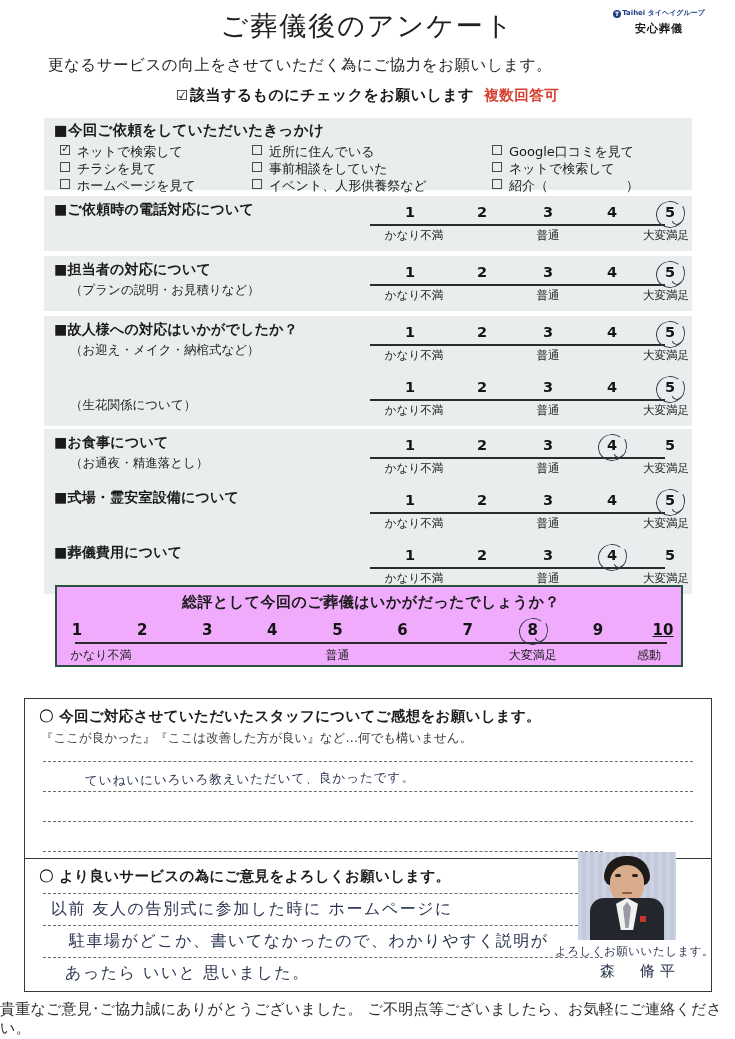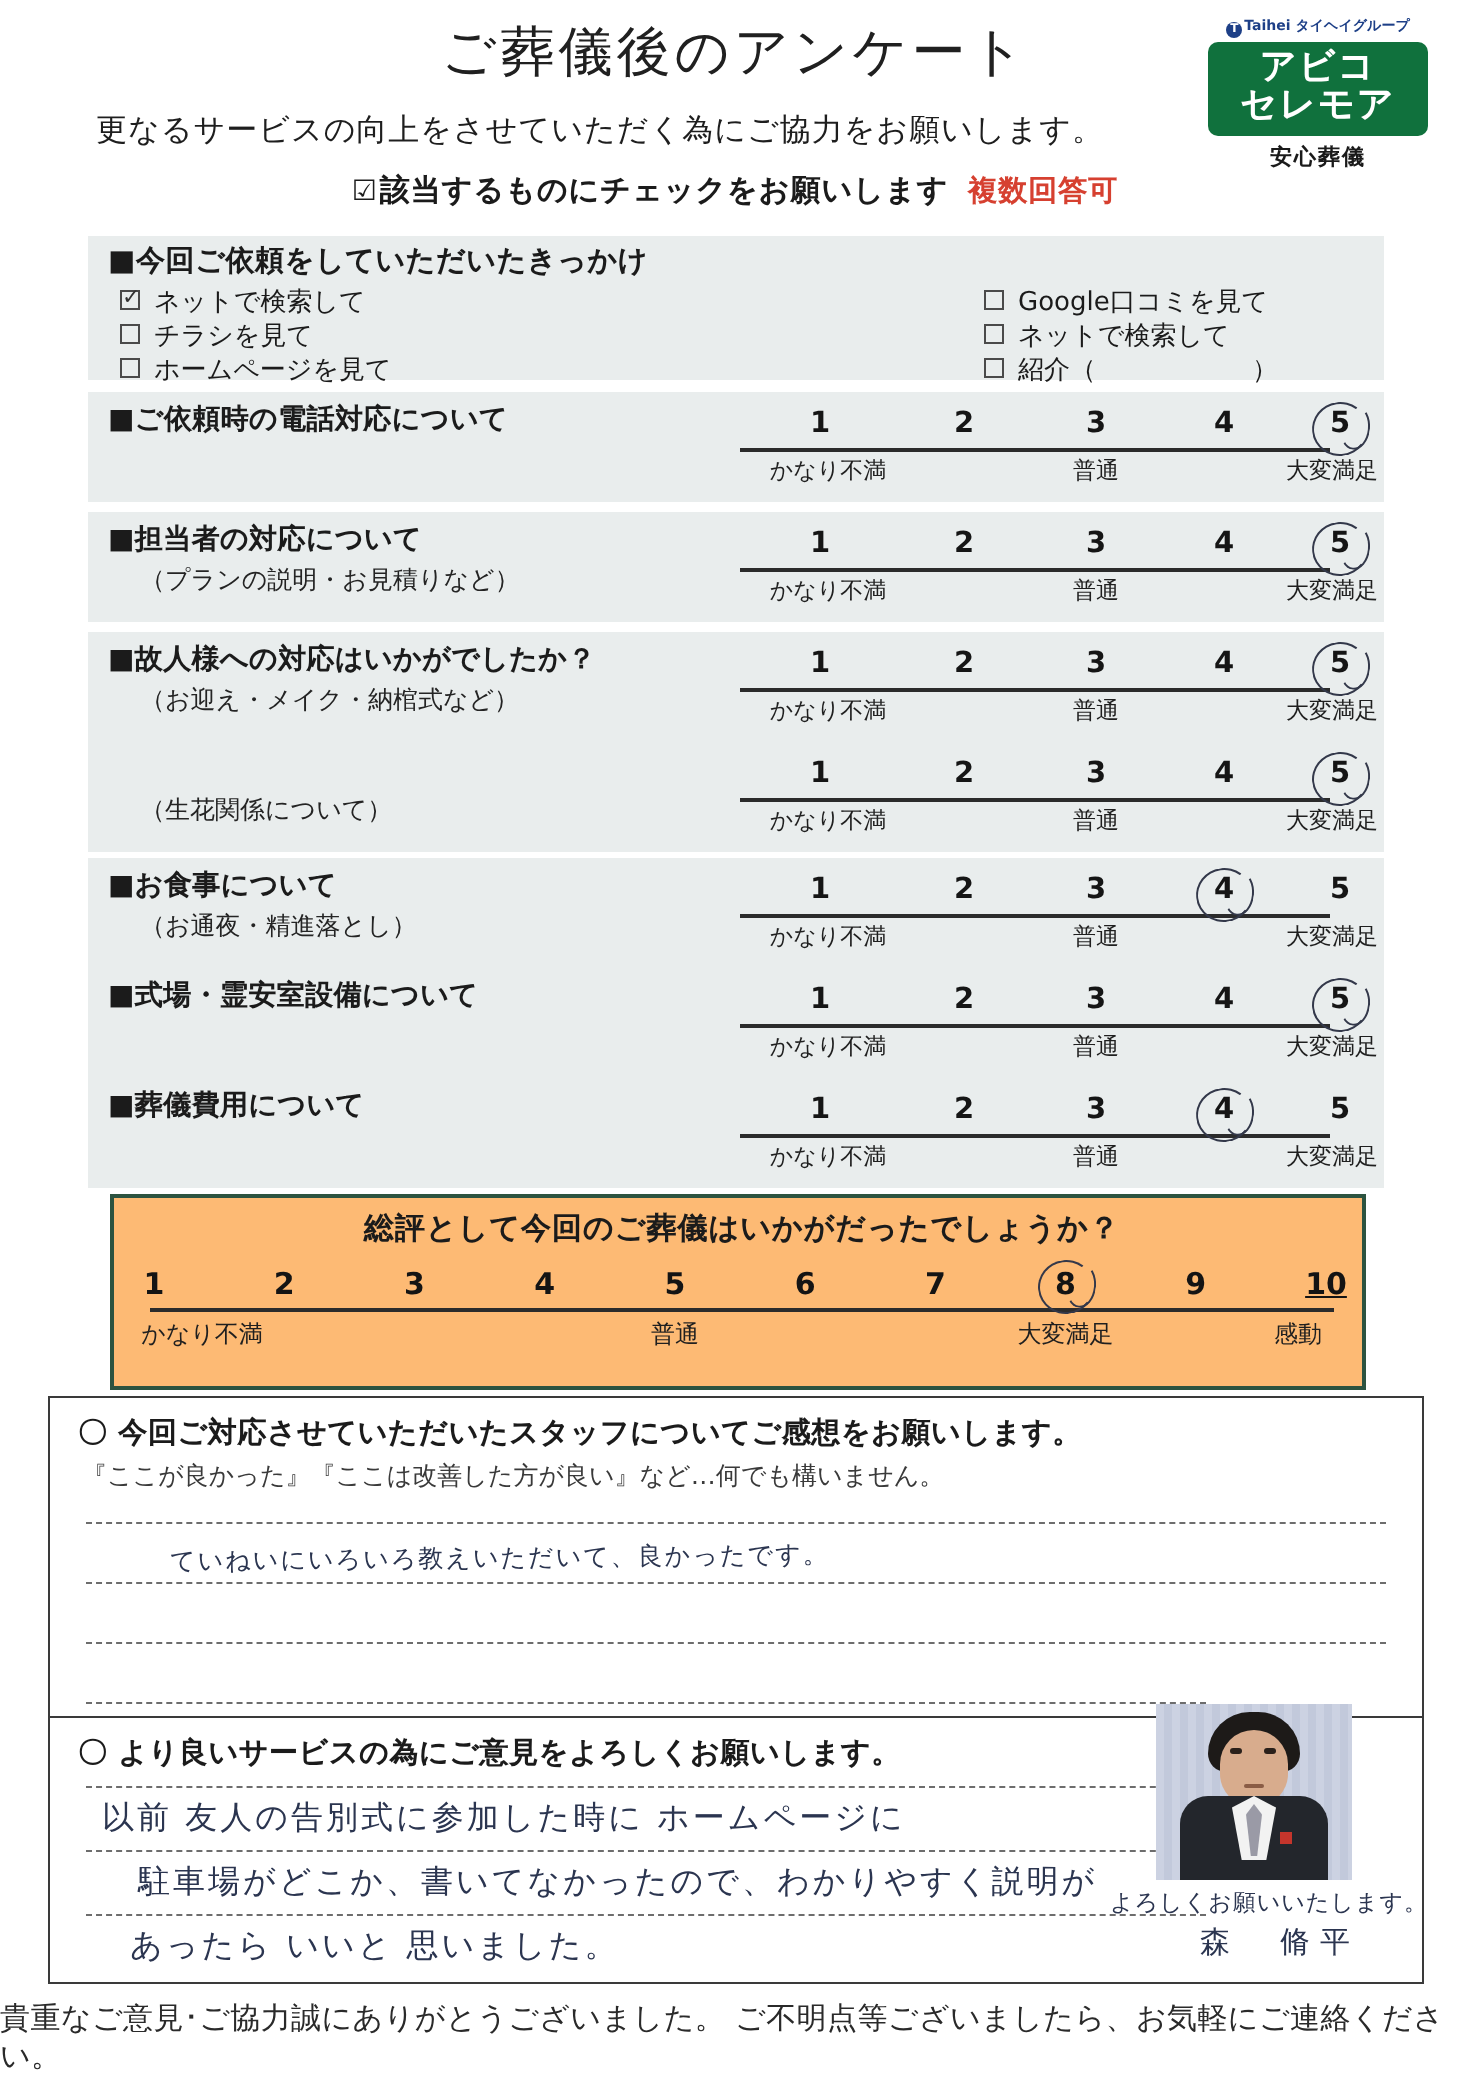--- a/index.html
+++ b/index.html
@@ -116,22 +116,22 @@
   }
   .circle::after{
     content:"";position:absolute;right:-2px;top:2px;
     width:13px;height:20px;border:1.6px solid #33384a;
     border-radius:50%;border-left-color:transparent;border-top-color:transparent;
     transform:rotate(14deg);
   }
 
   
   .overall{
-    position:absolute;left:55px;top:597px;width:628px;height:98px;
-    border:2.5px solid #2c5340;background:#fdba74;box-sizing:border-box;
+    position:absolute;left:55px;top:585px;width:628px;height:82px;
+    border:2.5px solid #2c5340;background:#f0abfc;box-sizing:border-box;
   }
   .overall .ohd{
     position:absolute;left:0;top:6px;width:628px;text-align:center;
     font-size:15px;font-weight:bold;letter-spacing:0.5px;
   }
   .oscale{position:absolute;left:8px;top:33px;width:612px;height:45px;}
   .oscale .oaxis{
     position:absolute;left:10px;top:22px;width:592px;height:1.6px;background:#2b2b2b;
   }
   .oscale .onum{
@@ -227,24 +227,20 @@
   <div class="subtitle">更なるサービスの向上をさせていただく為にご協力をお願いします。</div>
 
   <div class="checknote">
     <span class="ck">☑</span><span>該当するものにチェックをお願いします</span><span class="multi">複数回答可</span>
   </div>
 
   <div class="logo">
     <div class="taihei">
       <span class="mark">T</span><span>Taihei タイヘイグループ</span>
     </div>
-    <div class="greenbox">
-      <div>アビコ</div>
-      <div>セレモア</div>
-    </div>
     <div class="anshin">安心葬儀</div>
   </div>
 
   <div class="trigger">
     <div class="hd">■今回ご依頼をしていただいたきっかけ</div>
 
     <div class="optcol c1">
       <div class="opt">
         <span class="box"></span>
         <span class="tick">✓</span>
@@ -253,20 +249,34 @@
       <div class="opt">
         <span class="box"></span>
         <span>チラシを見て</span>
       </div>
       <div class="opt">
         <span class="box"></span>
         <span>ホームページを見て</span>
       </div>
     </div>
 
+    <div class="optcol c2">
+      <div class="opt">
+        <span class="box"></span>
+        <span>近所に住んでいる</span>
+      </div>
+      <div class="opt">
+        <span class="box"></span>
+        <span>事前相談をしていた</span>
+      </div>
+      <div class="opt">
+        <span class="box"></span>
+        <span>イベント、人形供養祭など</span>
+      </div>
+    </div>
 
     <div class="optcol c3">
       <div class="opt">
         <span class="box"></span>
         <span>Google口コミを見て</span>
       </div>
       <div class="opt">
         <span class="box"></span>
         <span>ネットで検索して</span>
       </div>

